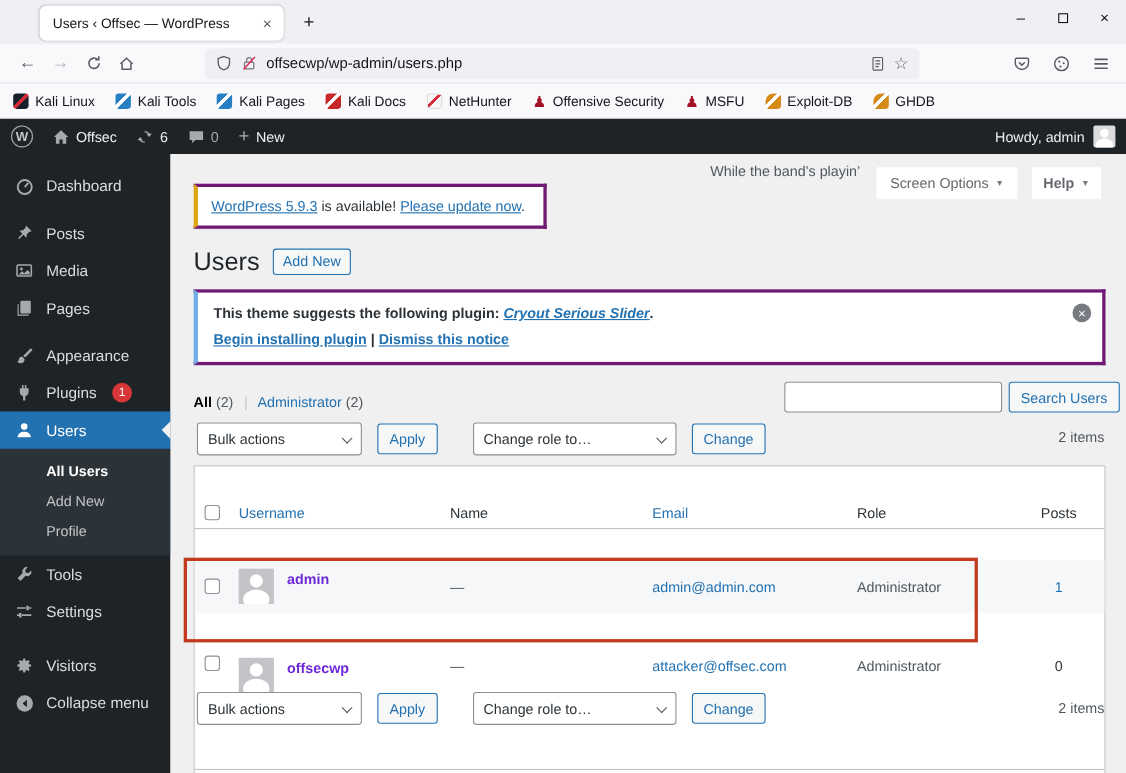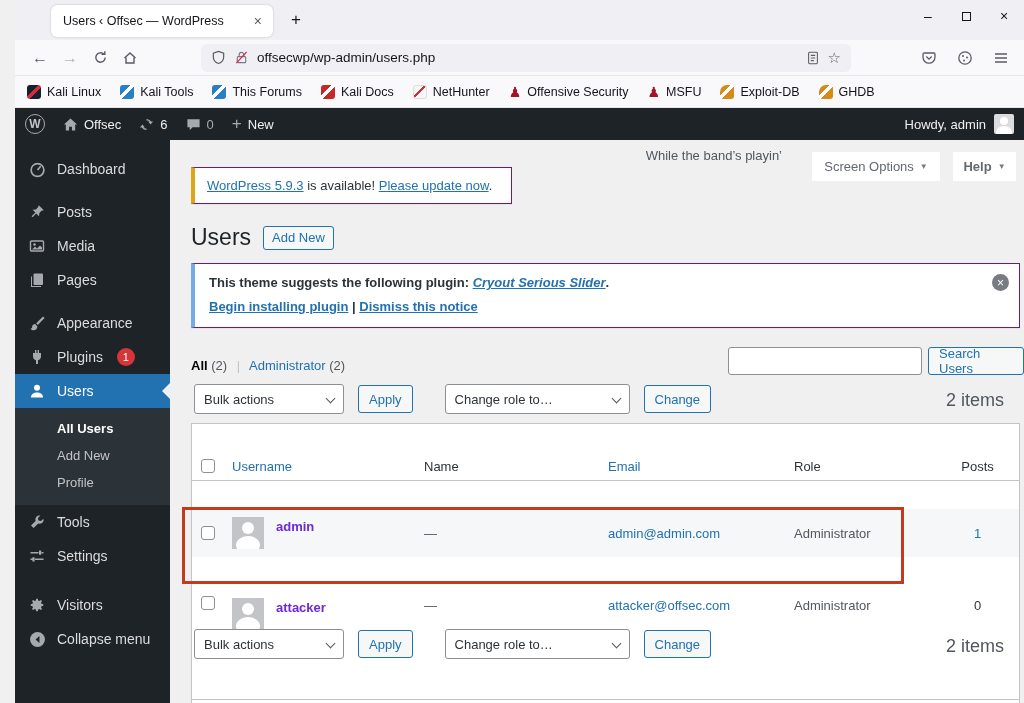--- a/index.html
+++ b/index.html
@@ -1,18 +1,18 @@
 <!DOCTYPE html>
 <html><head>
 <meta charset="utf-8">
 <style>
   * { margin:0; padding:0; box-sizing:border-box; }
   html,body { width:1024px; height:703px; }
   body { font-family:"Liberation Sans", sans-serif; font-size:13px; color:#2c3338; background:#f0f0f1; overflow:hidden; }
-  .screen { position:relative; width:1024px; height:497px;padding-left:15px; }
+  .screen { position:relative; width:1024px; height:497px; }
 
   
   .titlebar { height:40px; background:#f0f0f4; display:flex; align-items:center; position:relative; }
   .tab { position:absolute; left:36px; top:5px; width:222px; height:32px; background:#fff; border-radius:6px; box-shadow:0 0 2px rgba(0,0,0,.25); display:flex; align-items:center; padding:0 8px 0 12px; }
   .tab-title { flex:1; font-size:12.5px; color:#15141a; white-space:nowrap; overflow:hidden; }
   .tab-close { color:#5b5b66; font-size:14px; padding:0 3px; cursor:default; }
   .newtab-btn { position:absolute; left:268px; top:8px; font-size:17px; color:#15141a; padding:2px 8px; }
   .win-controls { position:absolute; right:8px; top:8px; display:flex; gap:14px; align-items:center; color:#15141a; }
   .win-controls > span { width:24px; text-align:center; font-size:14px; }
   .maxbox { display:inline-block; width:9px; height:9px; border:1.5px solid #15141a; }
@@ -64,21 +64,21 @@
   .content { position:relative; flex:1; background:#f0f0f1; overflow:hidden; }
 
   
   .quote { position:absolute; top:8px; right:242px; color:#50575e; font-size:13px; }
   .meta-tab { position:absolute; top:12px; height:29px; background:#fff; color:#646970; font-size:13px; display:flex; align-items:center; justify-content:center; gap:6px; }
   .meta-tab .caret { font-size:8px; color:#787c82; }
   .so-tab { left:642px; width:128px; }
   .help-tab { left:783px; width:63px;font-weight:bold; }
 
   
-  .notice { position:absolute; background:#fff; box-shadow:0 1px 1px rgba(0,0,0,.04); border:1px solid #701a75; }
+  .notice { position:absolute; background:#fff; box-shadow:0 1px 1px rgba(0,0,0,.04); border:3px solid #701a75; }
   .update-notice { left:21px; top:27px; width:321px; border-left:4px solid #dba617; padding:10px 12px; }
   .theme-notice { left:21px; top:123px; width:829px; border-left:4px solid #72aee6; padding:11px 14px 13px; }
   .theme-line2 { margin-top:9px; }
   a, .link { color:#2271b1; text-decoration:none; }
   .u { text-decoration:underline; }
   .bold { font-weight:bold; }
   .dismiss-x { position:absolute; right:10px; top:10px; width:17px; height:17px; border-radius:50%; background:#787c82; color:#fff; font-size:12px; display:flex; align-items:center; justify-content:center; }
 
   
   .page-heading { position:absolute; left:21px; top:84px; display:flex; align-items:center; gap:12px; }
@@ -92,21 +92,21 @@
   .views .pipe { color:#c3c4c7; margin:0 6px; }
   .search-box { position:absolute; left:558px; top:207px; display:flex; gap:6px; }
   .search-input { width:198px; height:28px; border:1px solid #8c8f94; border-radius:3px; background:#fff; padding:0 8px; font-size:13px; }
 
   
   .tablenav { position:absolute; left:24px; display:flex; gap:14px; align-items:center; }
   .tn-top { top:244px; } .tn-bottom { top:489px; }
   .select { position:relative; height:30px; background:#fff; border:1px solid #8c8f94; border-radius:3px; display:flex; align-items:center; padding:0 26px 0 9px; color:#2c3338; font-size:13px; }
   .select .chev { position:absolute; right:9px; top:10px; width:7px; height:7px; border-right:1.5px solid #50575e; border-bottom:1.5px solid #50575e; transform:rotate(45deg); }
   .sel-bulk { width:150px; } .sel-role { width:185px; margin-left:18px; }
-  .items-count { position:absolute; right:20px; color:#50575e; font-size:18px; }
+  .items-count { position:absolute; right:20px; color:#50575e; font-size:13px; }
   .ic-top { top:250px; } .ic-bottom { top:496px; }
 
   
   .users-table { position:absolute; left:21px; top:283px; width:829px; background:#fff; border:1px solid #c3c4c7; box-shadow:0 1px 1px rgba(0,0,0,.04); }
   .t-row { display:grid; grid-template-columns:40px 192px 184px 186px 166px 1fr; align-items:center;margin-top:28px; }
   .t-head { height:29px; border-bottom:1px solid #c3c4c7; }
   .t-foot { height:29px; border-top:1px solid #c3c4c7; }
   .cell { padding-right:8px; }
   .c-cb { display:flex; justify-content:center; }
   .checkbox { width:14px; height:14px; border:1px solid #8c8f94; border-radius:3px; background:#fff; }
@@ -208,21 +208,21 @@
     <div class="bm">
         <span class="fav fav-navy"></span>
         <span>Kali Linux</span>
       </div>
     <div class="bm">
         <span class="fav fav-blue"></span>
         <span>Kali Tools</span>
       </div>
     <div class="bm">
         <span class="fav fav-blue"></span>
-        <span>This Forums</span>
+        <span>Kali Pages</span>
       </div>
     <div class="bm">
         <span class="fav fav-red"></span>
         <span>Kali Docs</span>
       </div>
     <div class="bm">
         <span class="fav fav-light"></span>
         <span>NetHunter</span>
       </div>
     <div class="bm">
@@ -470,21 +470,21 @@
           <div class="cell role-text">Administrator</div>
           <div class="cell c-posts"><a>1</a></div>
         </div>
 
         <div class="t-row row-attacker">
           <div class="cell c-cb">
               <span class="checkbox"></span>
             </div>
           <div class="cell user-cell">
             <span class="avatar"></span>
-            <a class="uname">attacker</a>
+            <a class="uname">offsecwp</a>
           </div>
           <div class="cell dash">—</div>
           <div class="cell"><a>attacker@offsec.com</a></div>
           <div class="cell role-text">Administrator</div>
           <div class="cell c-posts posts-plain">0</div>
         </div>
 
         <div class="t-row t-foot">
           <div class="cell c-cb">
               <span class="checkbox"></span>

